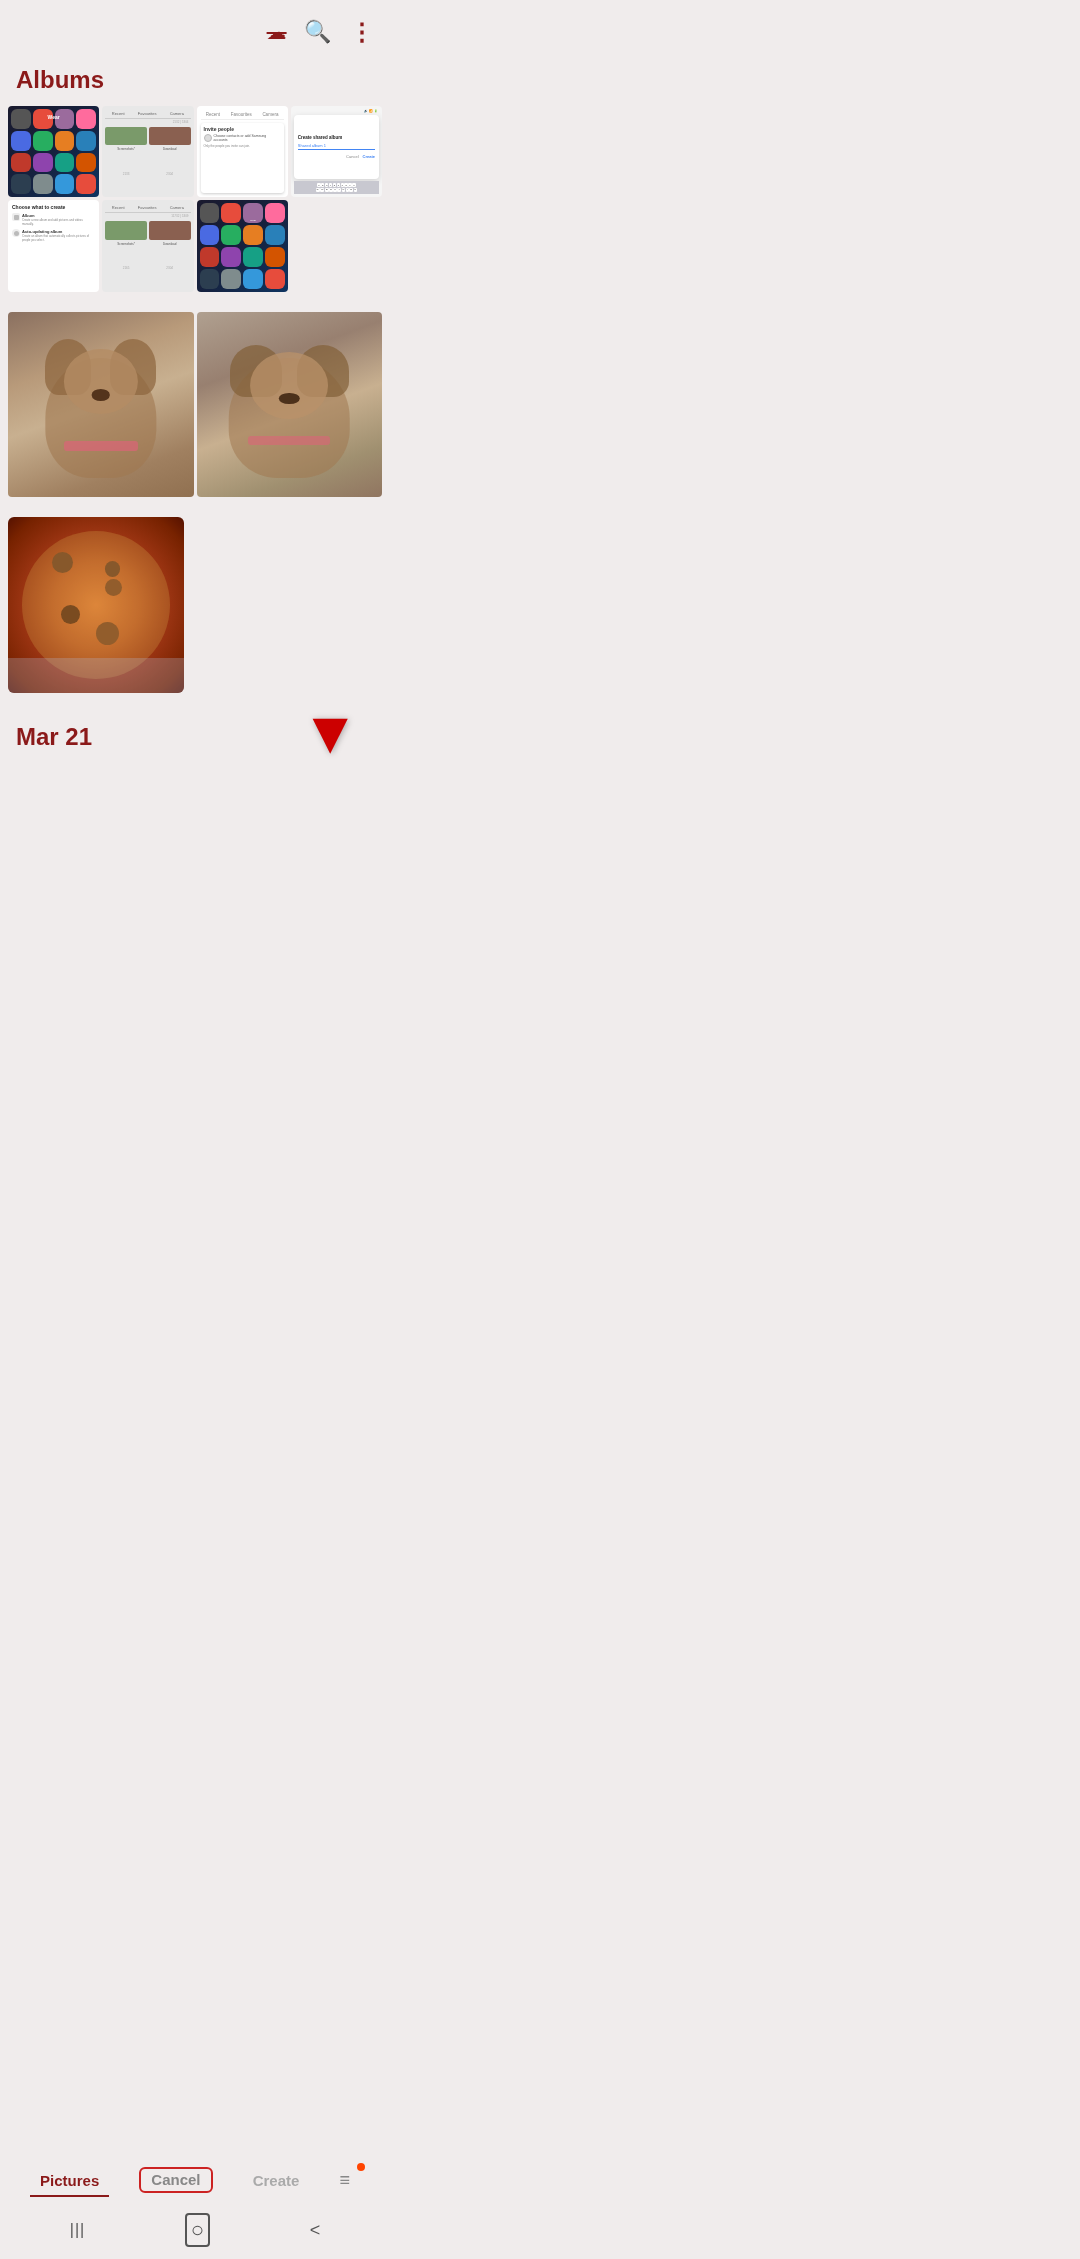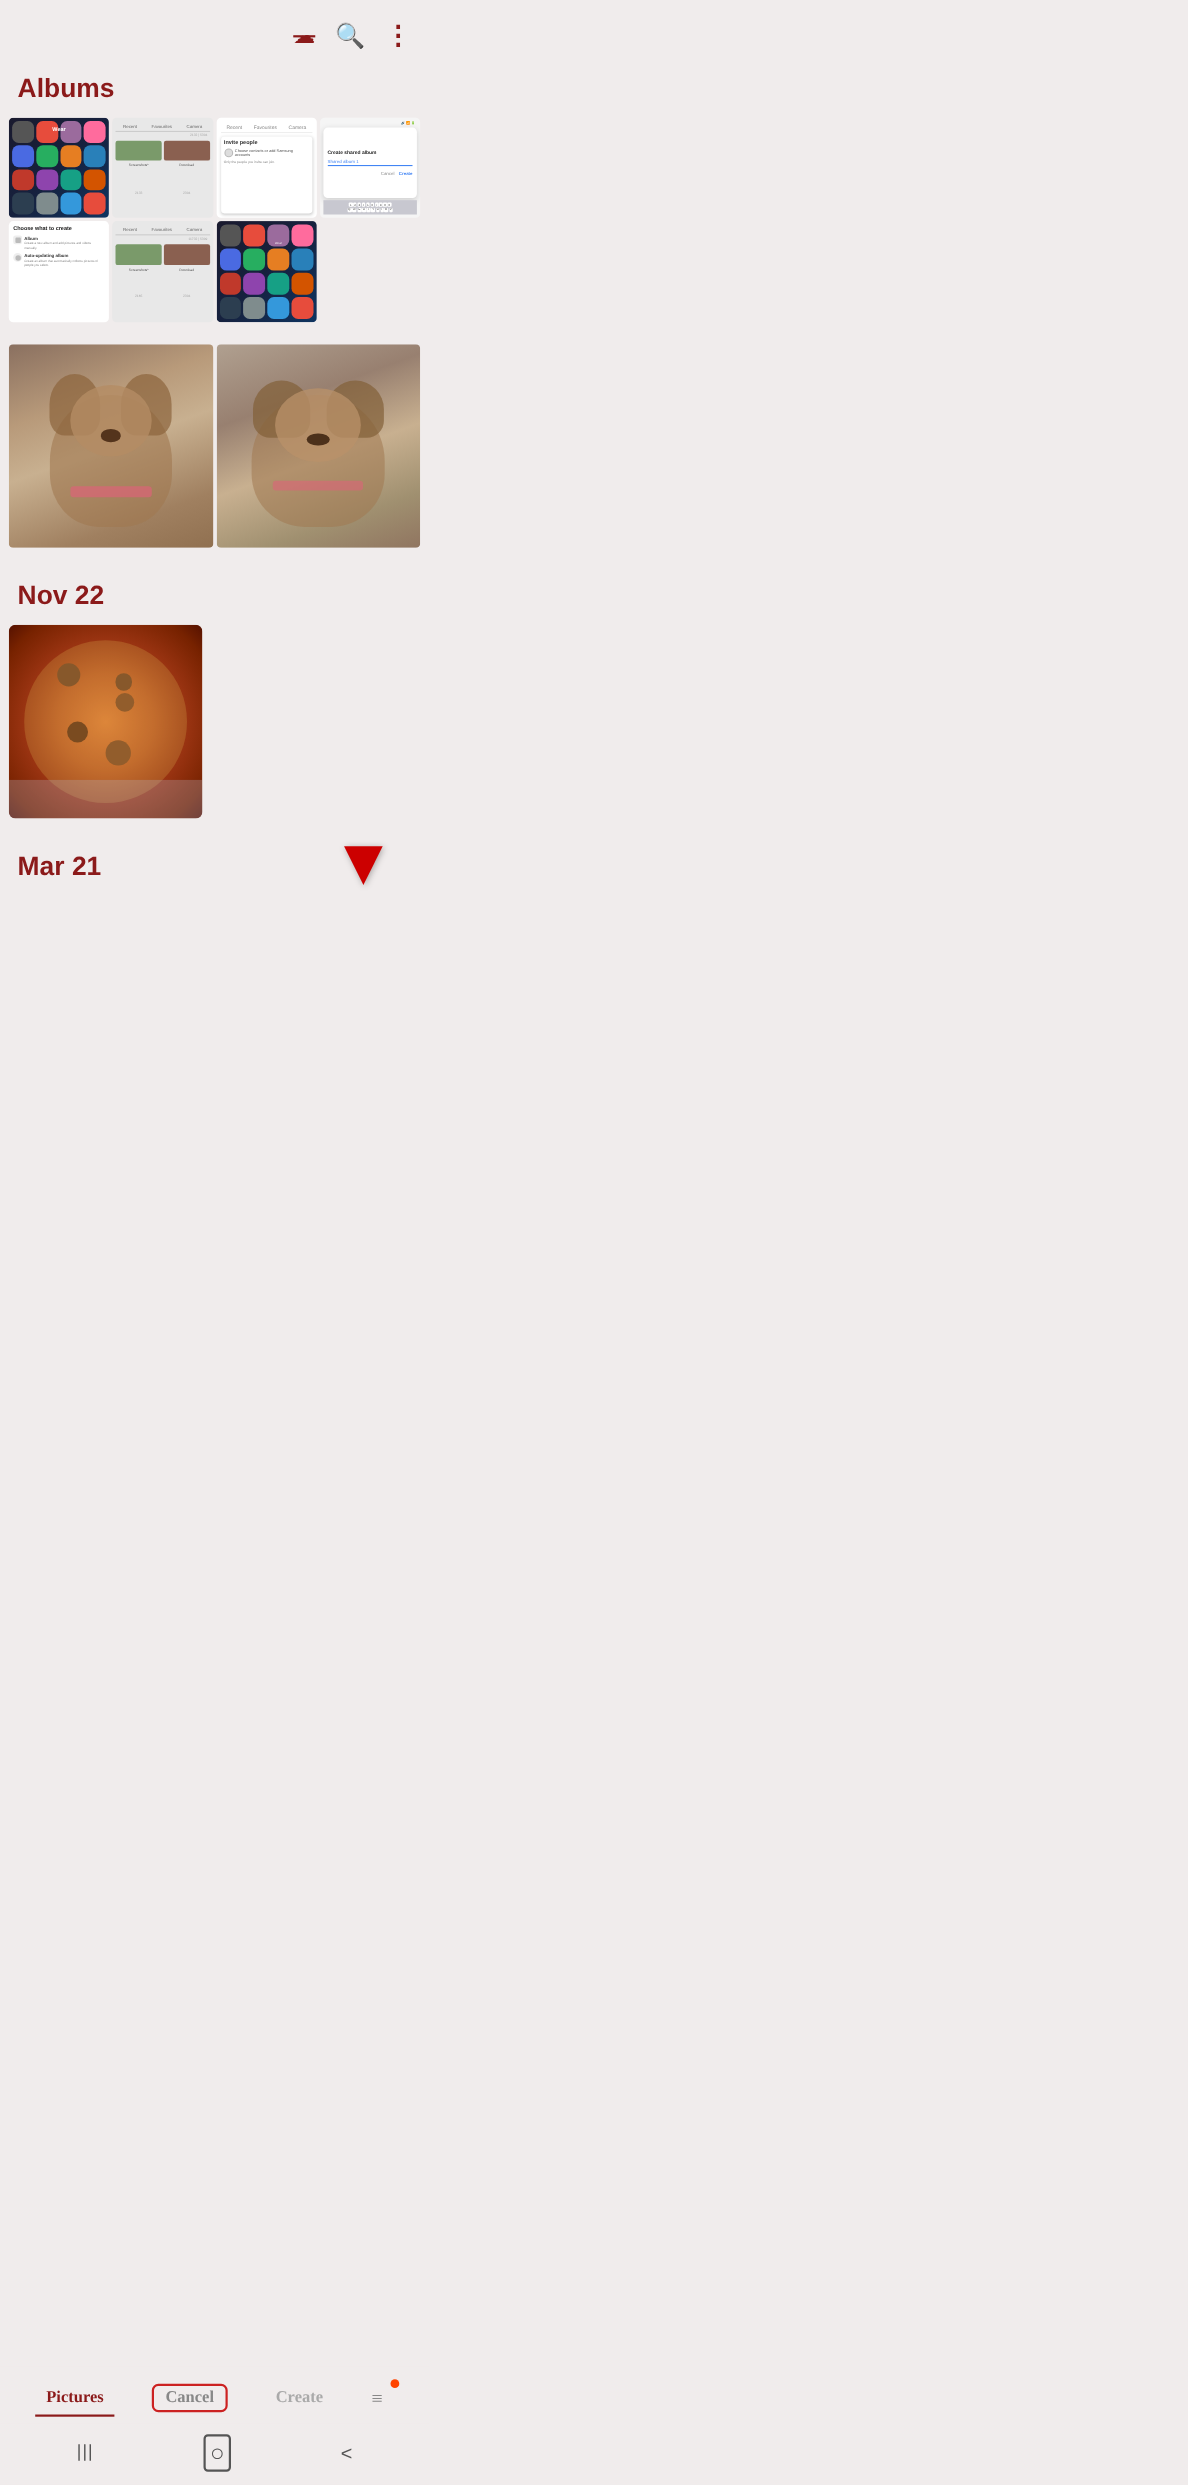--- a/index.html
+++ b/index.html
@@ -122,21 +122,20 @@
       border-top: none;
     }
 
     .nav-item {
       display: flex;
       flex-direction: column;
       align-items: flex-start;
       cursor: pointer;
       padding: 4px 10px;
       position: relative;
-      font-family: Liberation Serif, serif;
     }
 
     .nav-item-label {
       font-size: 15px;
       font-weight: 600;
       color: #aaa;
     }
 
     .nav-item-label.active {
       color: #8b1a1a;
@@ -443,21 +442,20 @@
           <div style="position:absolute; top:44%; left:50%; transform:translateX(-50%); width:11%; height:6%; background:rgba(50,25,8,0.8); border-radius:50%;"></div>
           <div style="position:absolute; bottom:28%; left:28%; width:44%; height:5%; background:rgba(220,100,120,0.6); border-radius:3px;"></div>
         </div>
       </div>
     </div>
   </div>
 
   <div class="section-gap"></div>
 
   <div>
-    <div class="section-title">Nov 22</div>
     <div style="padding: 0 8px;">
       <div style="width:47%; border-radius:6px; overflow:hidden; aspect-ratio:1; position:relative;">
         <div class="pizza-large" style="width:100%; height:100%; position:relative;">
 
           <div style="position:absolute; top:20%; left:25%; width:12%; height:12%; background:#6b3a1f; border-radius:50%;"></div>
           <div style="position:absolute; top:35%; left:55%; width:10%; height:10%; background:#7a4020; border-radius:50%;"></div>
           <div style="position:absolute; top:50%; left:30%; width:11%; height:11%; background:#5a2810; border-radius:50%;"></div>
           <div style="position:absolute; top:25%; left:55%; width:9%; height:9%; background:#6b3a1f; border-radius:50%;"></div>
           <div style="position:absolute; top:60%; left:50%; width:13%; height:13%; background:#7a4020; border-radius:50%;"></div>
 

